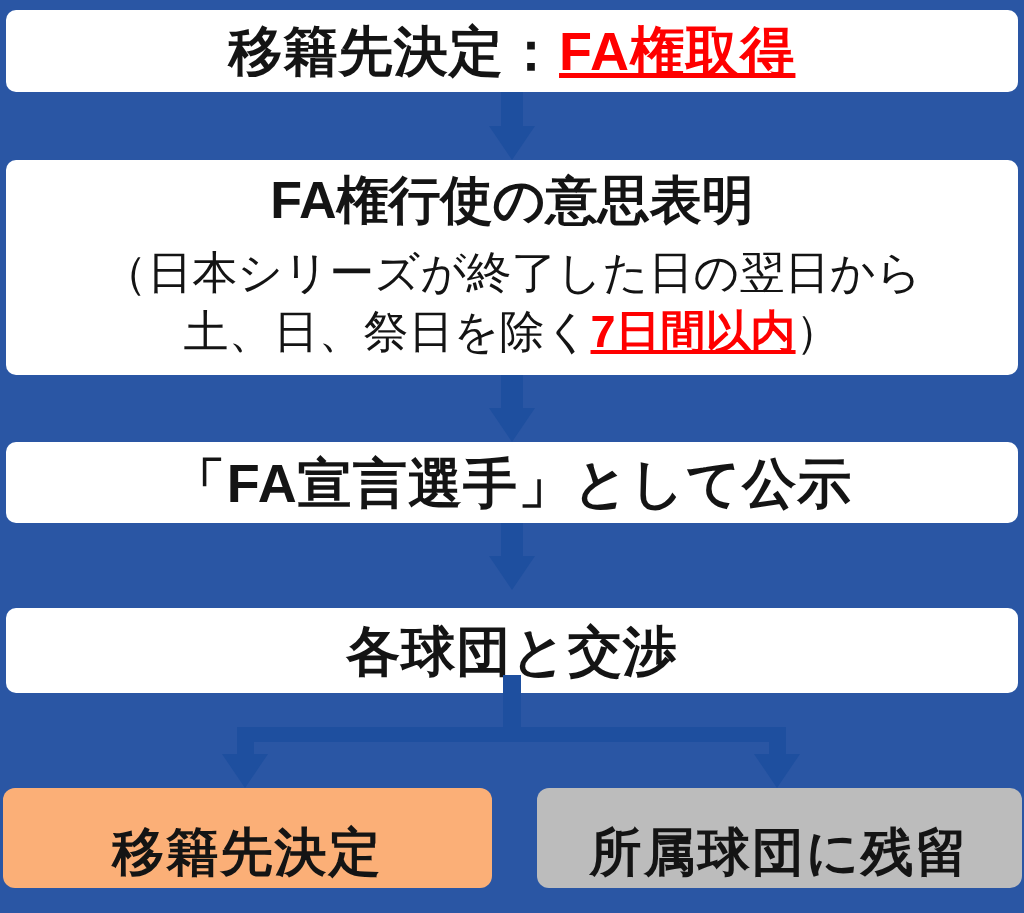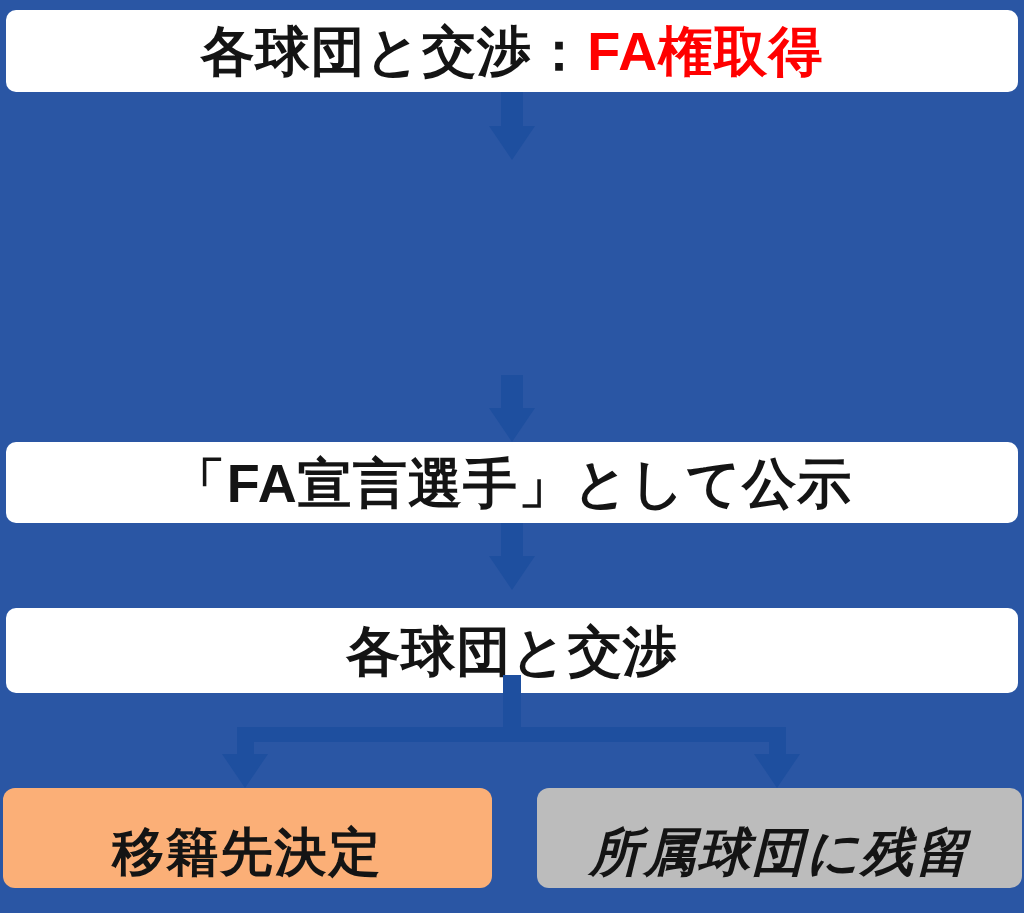--- a/index.html
+++ b/index.html
@@ -32,21 +32,21 @@
     color: var(--text);
   }
   .box1 { top: 10px;  height: 82px;  }
   .box2 { top: 160px; height: 215px; }
   .box3 { top: 442px; height: 81px;  }
   .box4 { top: 608px; height: 85px;  }
   .big-label {
     font-size: 54px; font-weight: 700;
     letter-spacing: 0.02em; white-space: nowrap; line-height: 1;
   }
-  .red { color: var(--accent-red); }
+  .red { color: var(--accent-red); text-decoration: underline; }
   .box2-title {
     font-size: 52px; font-weight: 700;
     line-height: 1; margin-bottom: 18px; white-space: nowrap;
   }
   .box2-note {
     font-size: 45px; font-weight: 400;
     line-height: 1.3; text-align: center;
     color: var(--text); white-space: nowrap;
   }
   .box2-note .red { font-weight: 700; }
@@ -85,36 +85,40 @@
   
   .outcome {
     position: absolute; top: 788px; height: 100px;
     border-radius: 12px;
     display: flex; align-items: flex-end; justify-content: center;
     color: var(--text);
     font-size: 52px; font-weight: 700;
     letter-spacing: 0.04em; white-space: nowrap;
   }
   .outcome-transfer { left: 3px;   width: 489px; background: var(--transfer-box); }
-  .outcome-stay     { left: 537px; width: 485px; background: var(--stay-box); font-style: italic; }
+  .outcome-stay     { left: 537px; width: 485px; background: var(--stay-box); }
 </style>
 </head>
 <body>
 
 <div class="canvas">
 
   <section class="wbox box1">
-    <p class="big-label"><span>各球団と交渉：</span><span class="red">FA権取得</span></p>
+    <p class="big-label"><span>移籍先決定：</span><span class="red">FA権取得</span></p>
   </section>
 
   <div class="arrow arrow-a">
     <div class="stem"></div>
     <div class="head"></div>
   </div>
 
+  <section class="wbox box2">
+    <p class="box2-title">FA権行使の意思表明</p>
+    <p class="box2-note"><span>（日本シリーズが終了した日の翌日から</span><br><span>土、日、祭日を除く</span><span class="red">7日間以内</span><span>）</span></p>
+  </section>
 
   <div class="arrow arrow-b">
     <div class="stem"></div>
     <div class="head"></div>
   </div>
 
   <section class="wbox box3">
     <p class="big-label">「FA宣言選手」として公示</p>
   </section>
 

